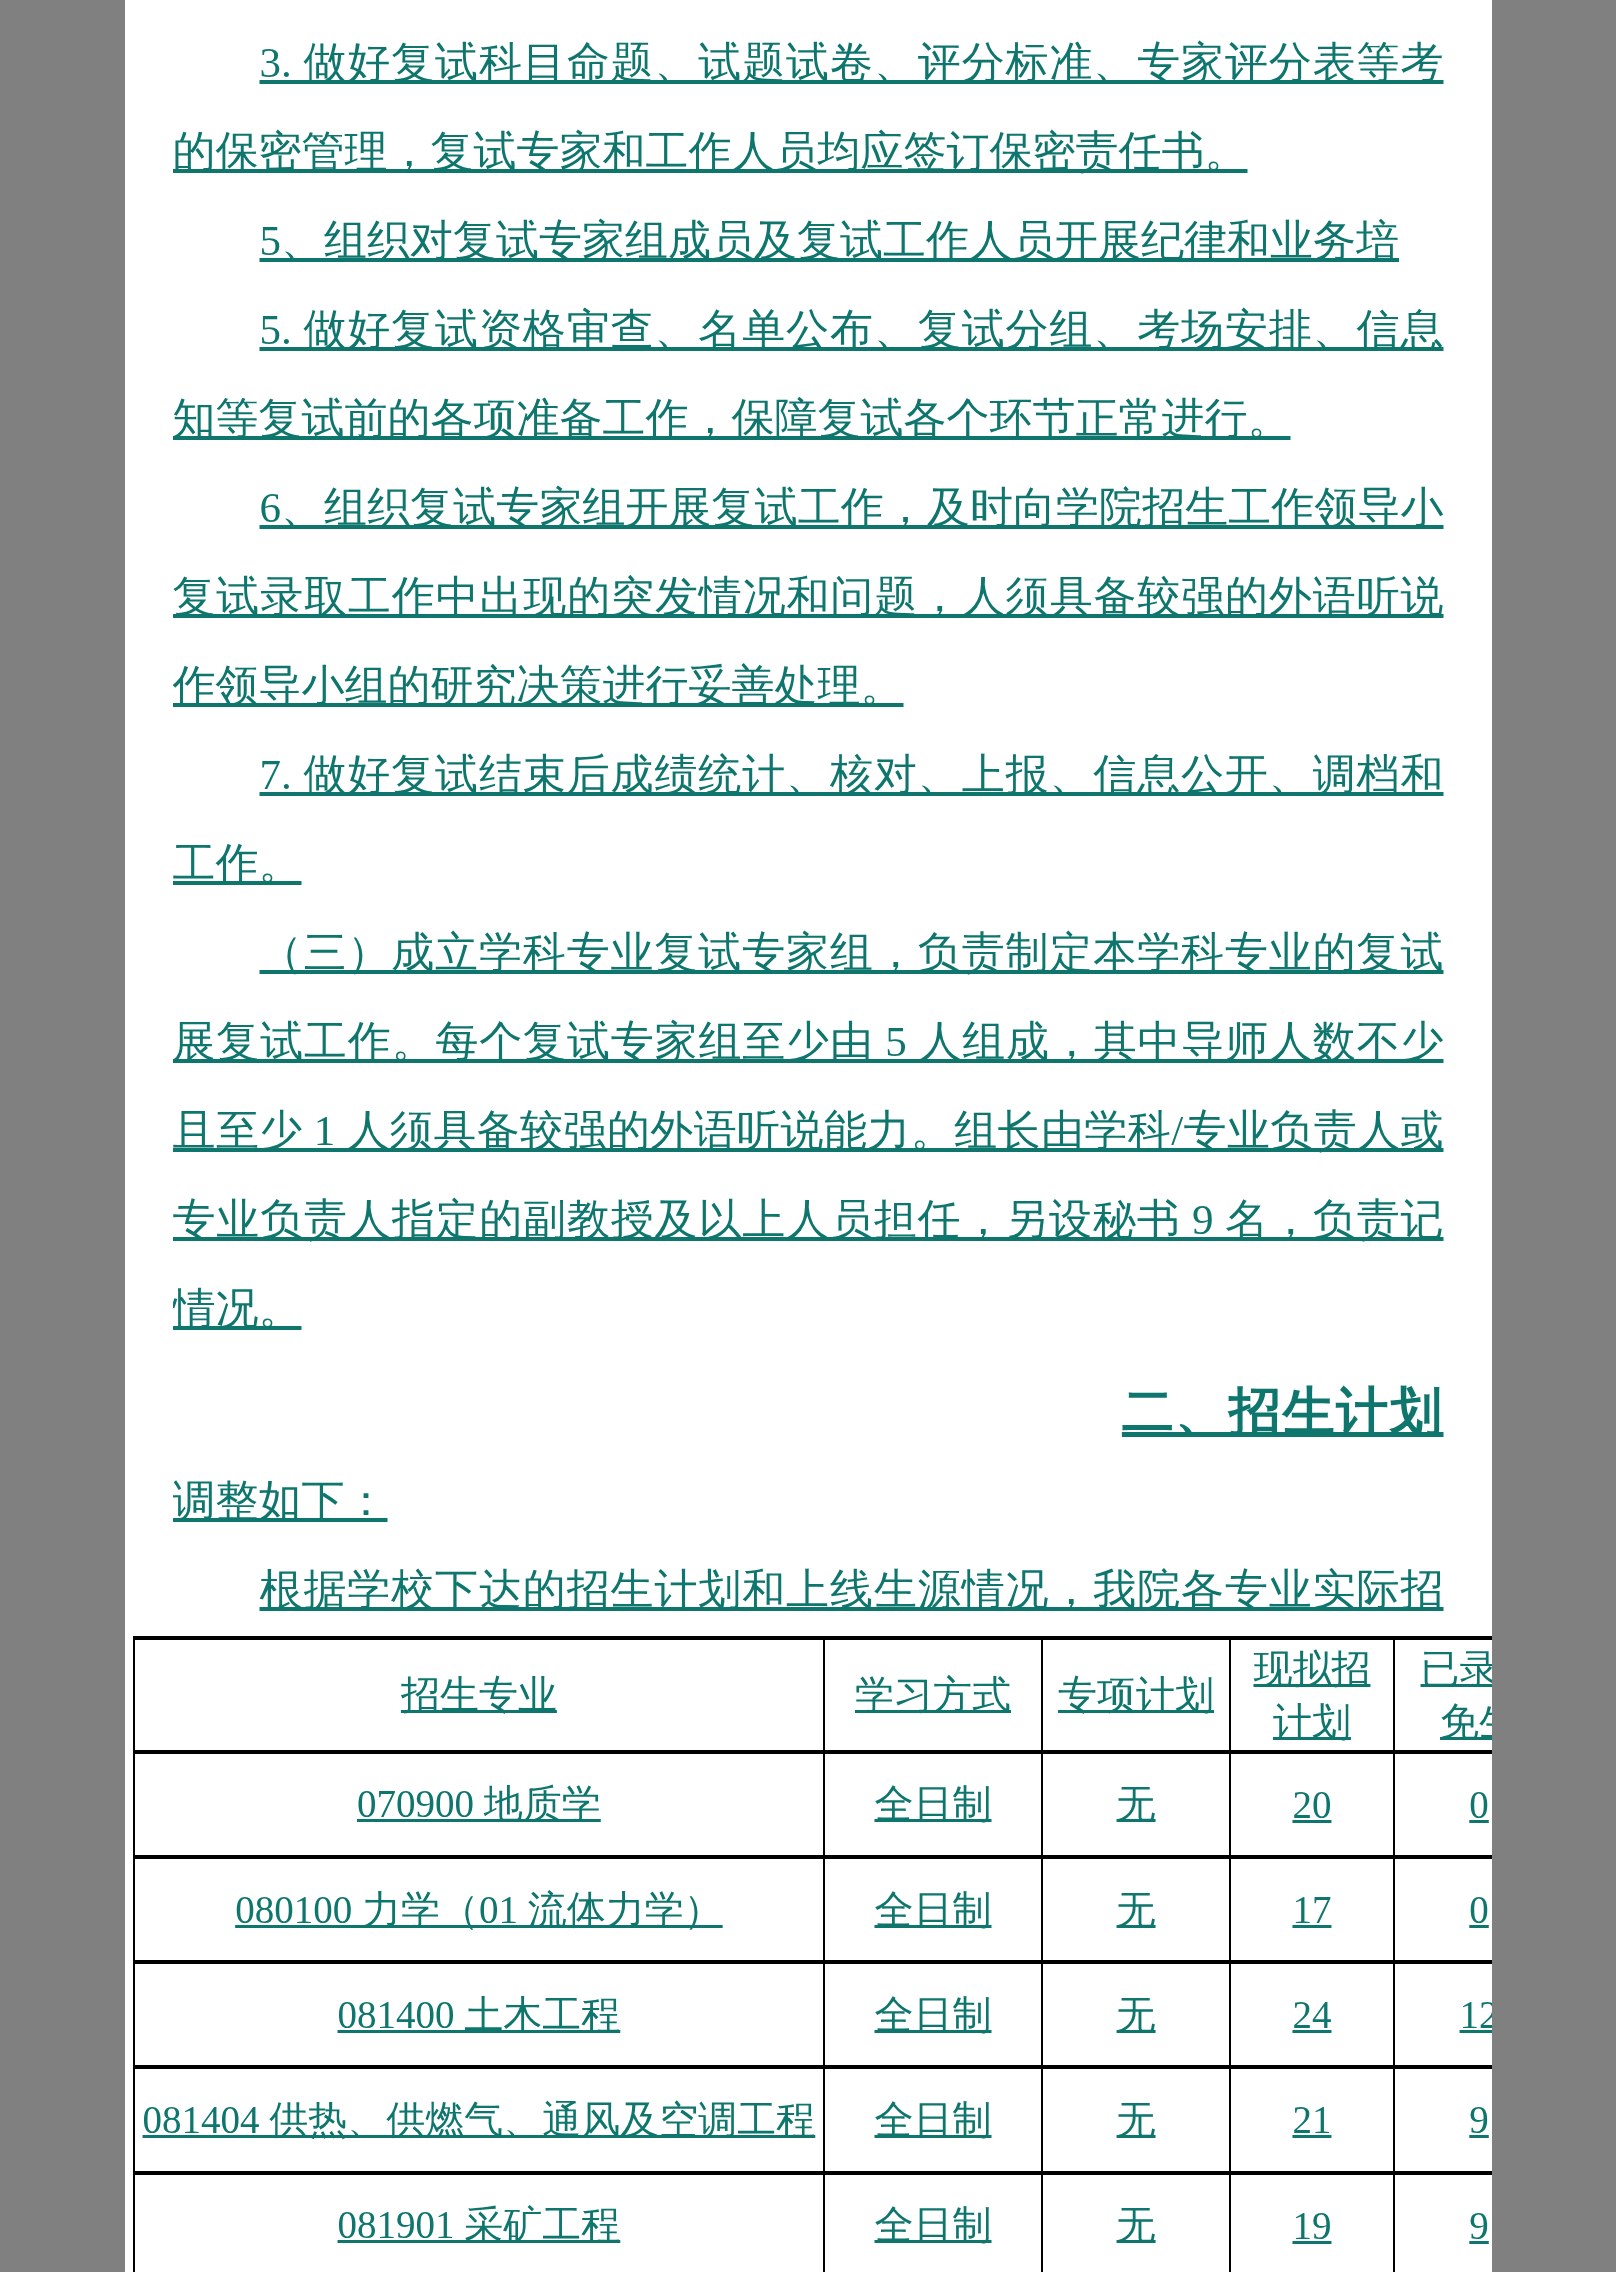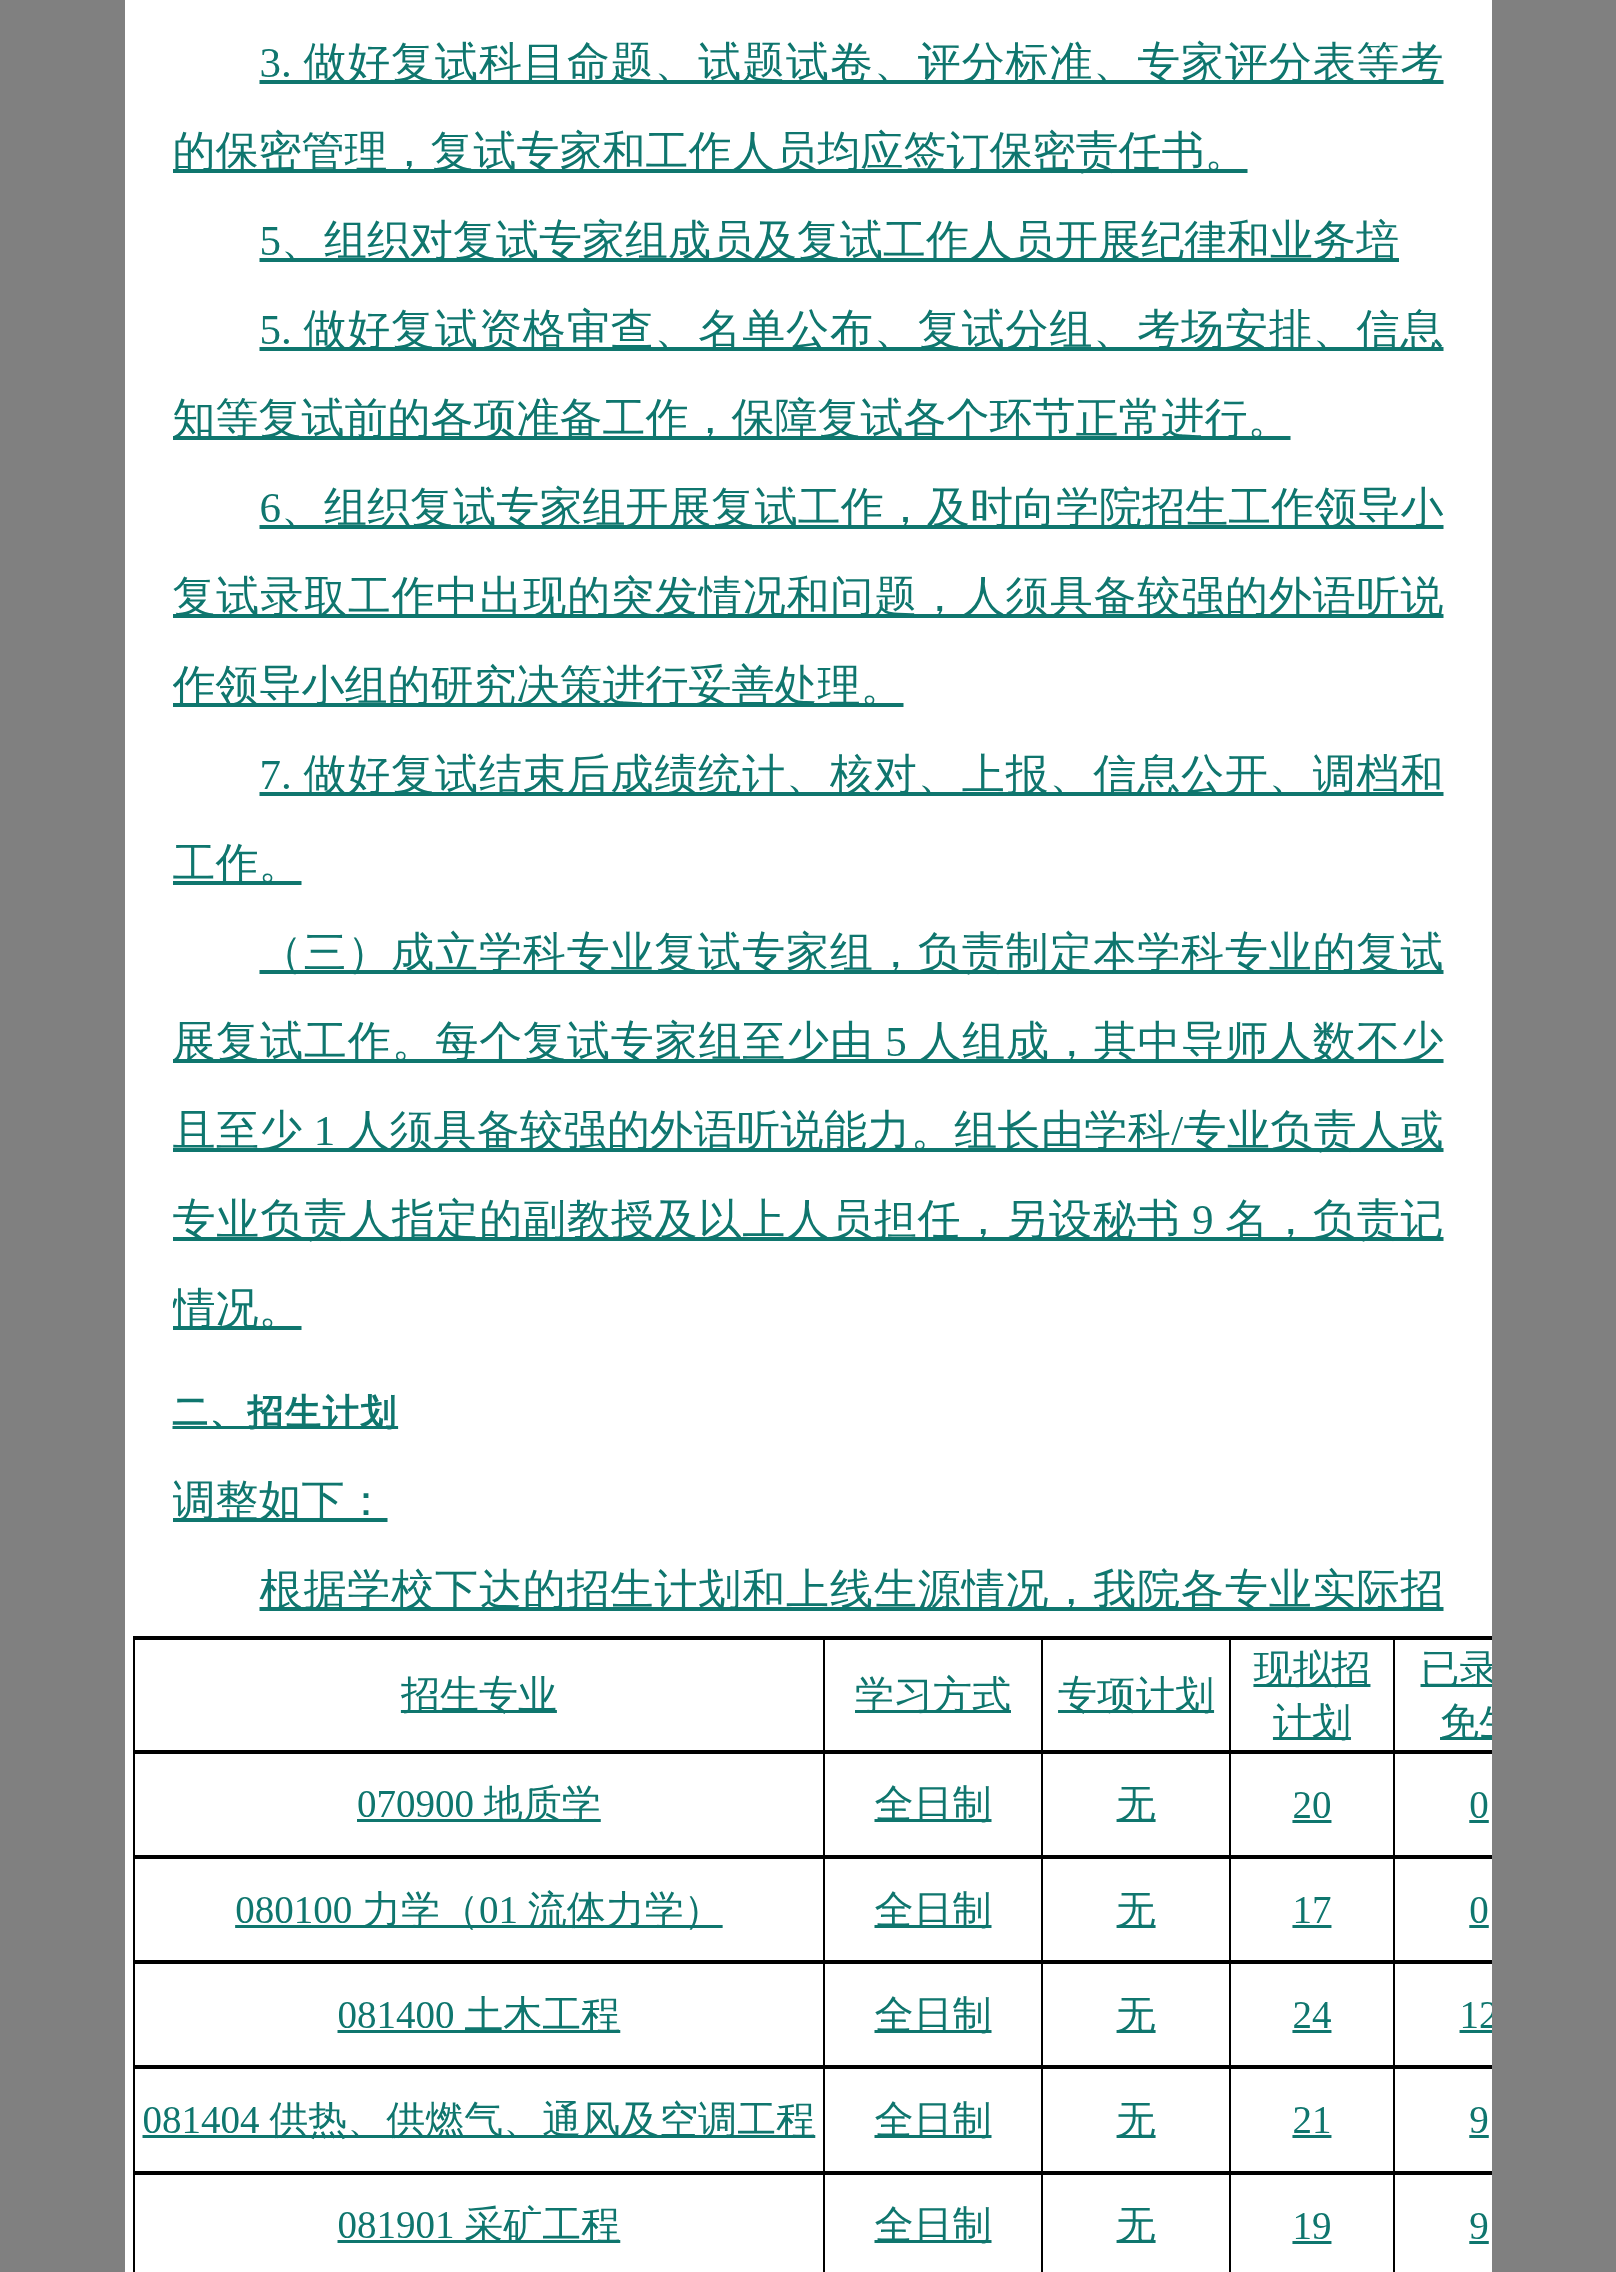--- a/index.html
+++ b/index.html
@@ -27,24 +27,25 @@
     white-space: normal;
     overflow: hidden;
   }
   .ln.indent { text-indent: 87px; }
   .ln.j { text-align: justify; text-align-last: justify; }
 
   .heading {
     margin: 14.5px 48px 0 48px;
     height: 89px;
     line-height: 89px;
-    font-size: 36px;
+    font-size: 52px;
     font-weight: bold;
     font-family: "Liberation Sans", "DejaVu Sans", sans-serif;
     letter-spacing: 1.6px;
+    text-align: right;
   }
 
   table.plan {
     margin: 1.6px 8px 0 8px;
     width: 1601px;
     height: 644px;
     border-collapse: collapse;
     table-layout: fixed;
   }
   table.plan th, table.plan td {

